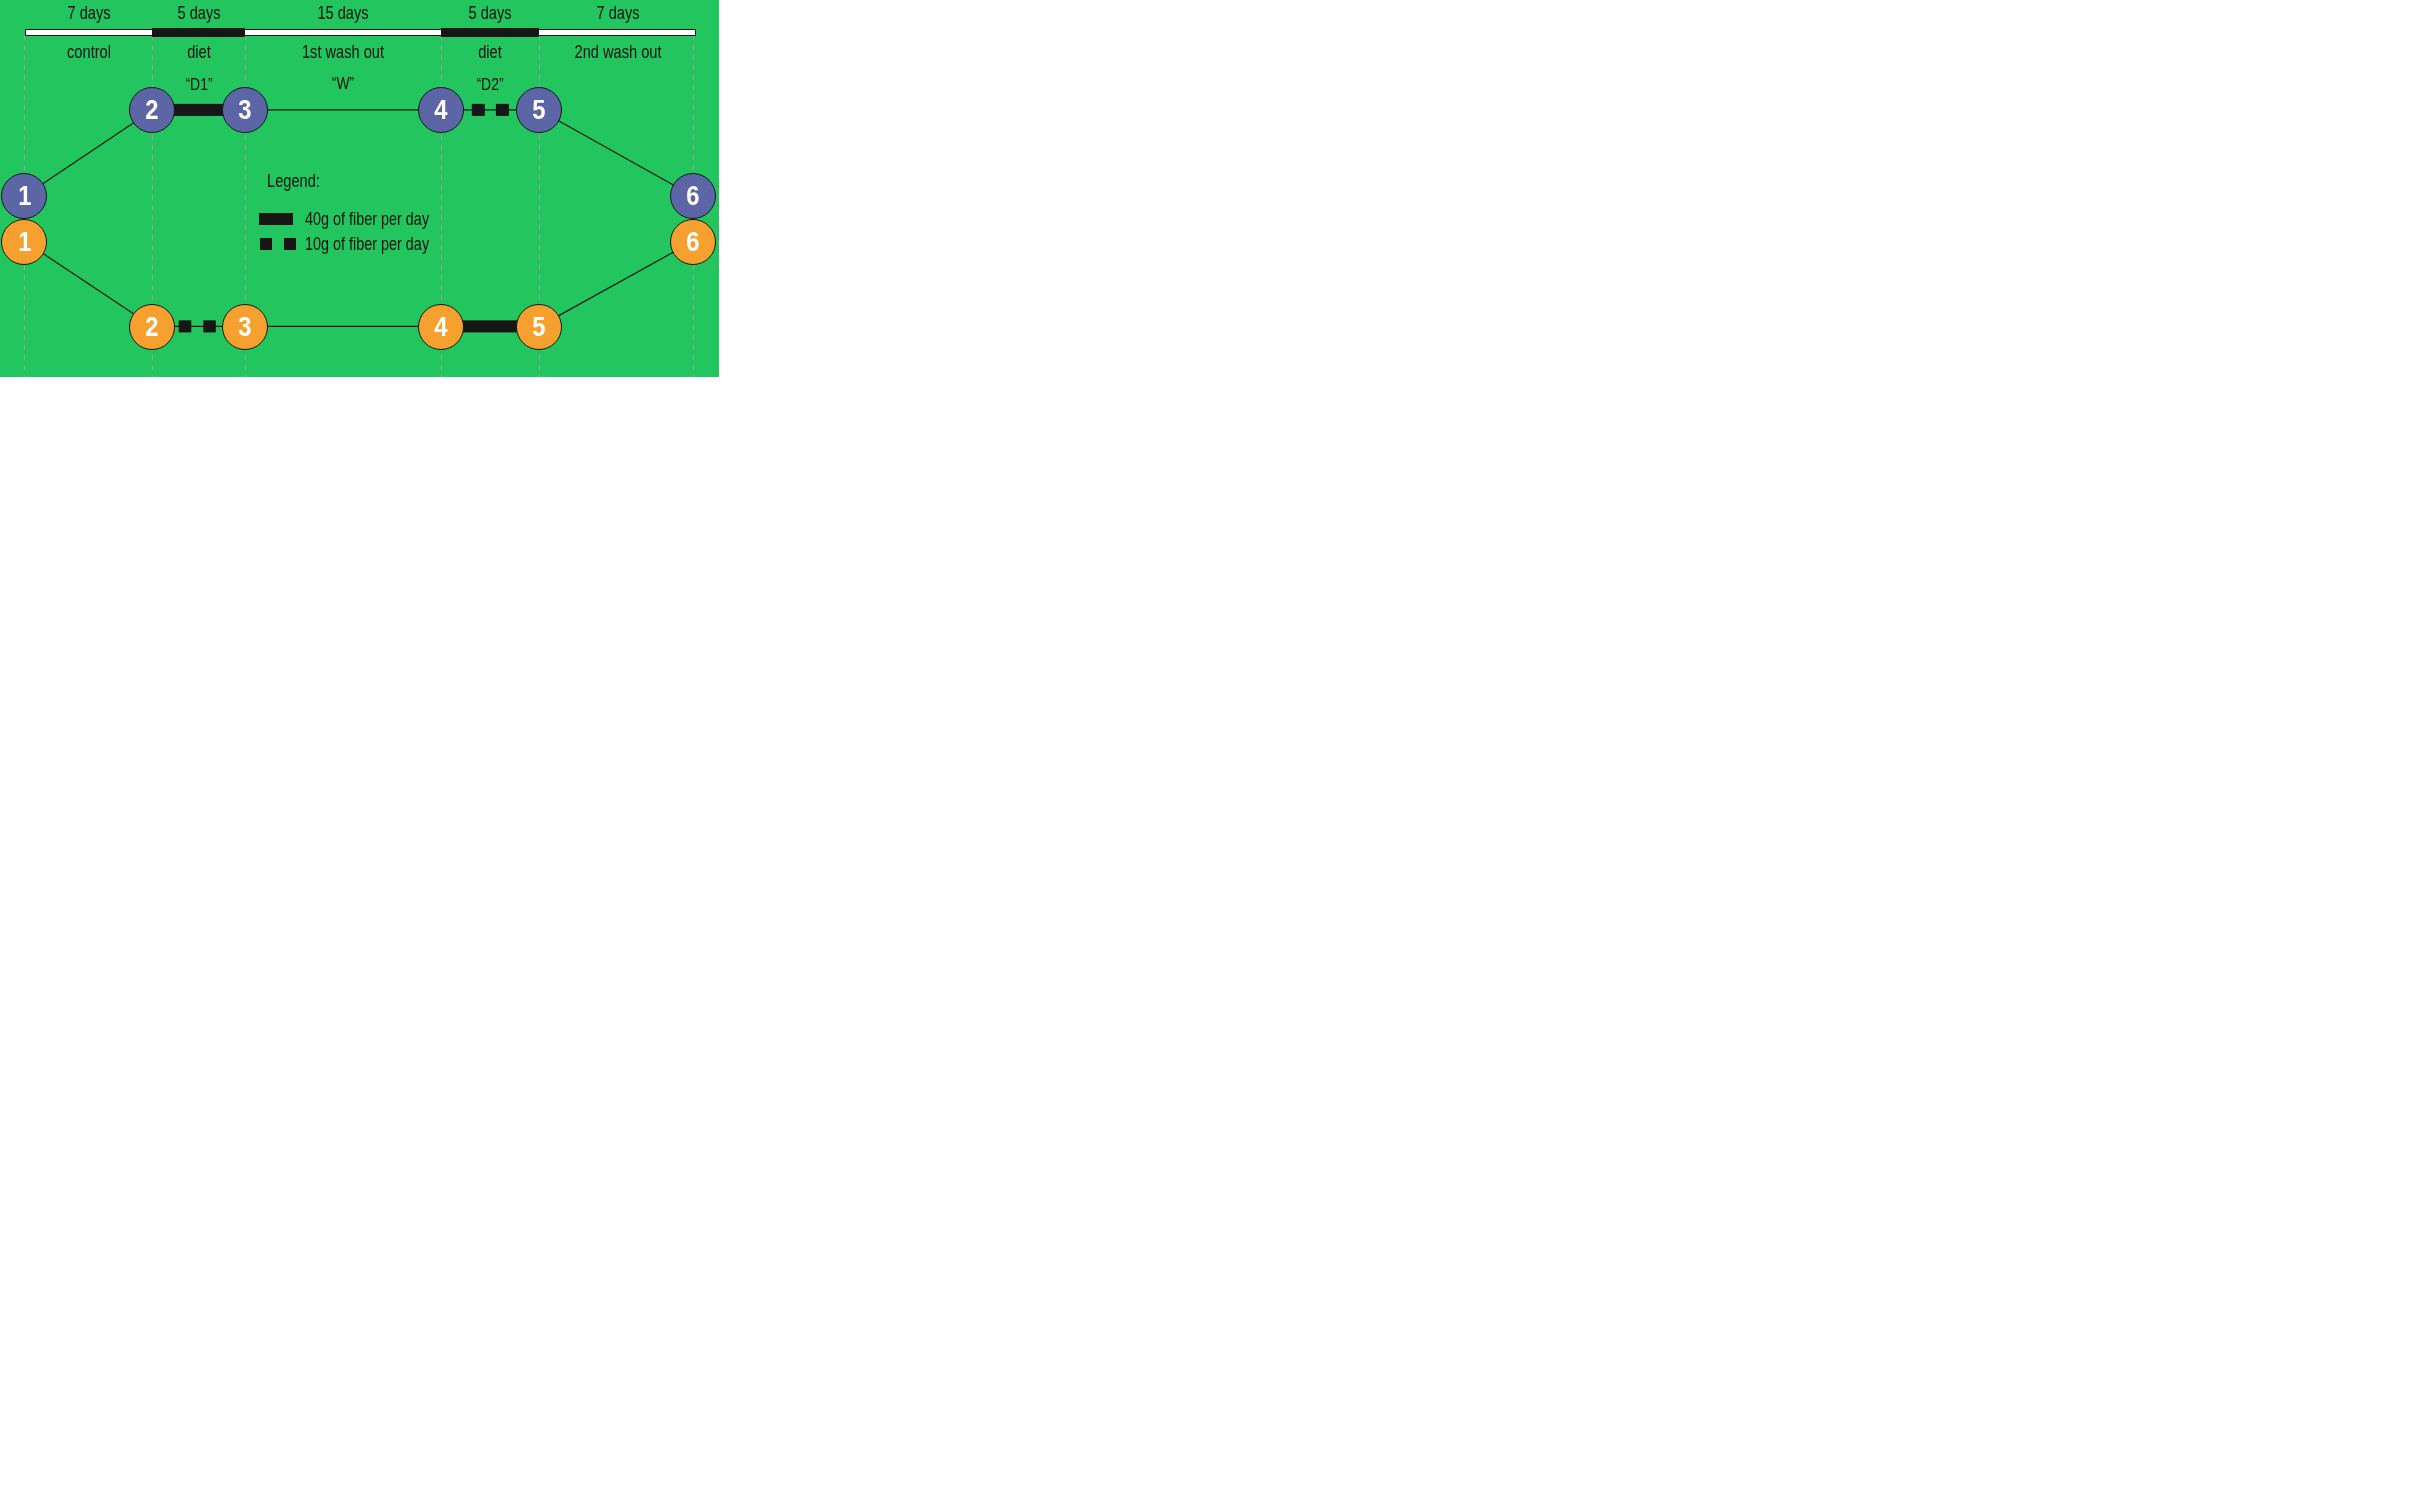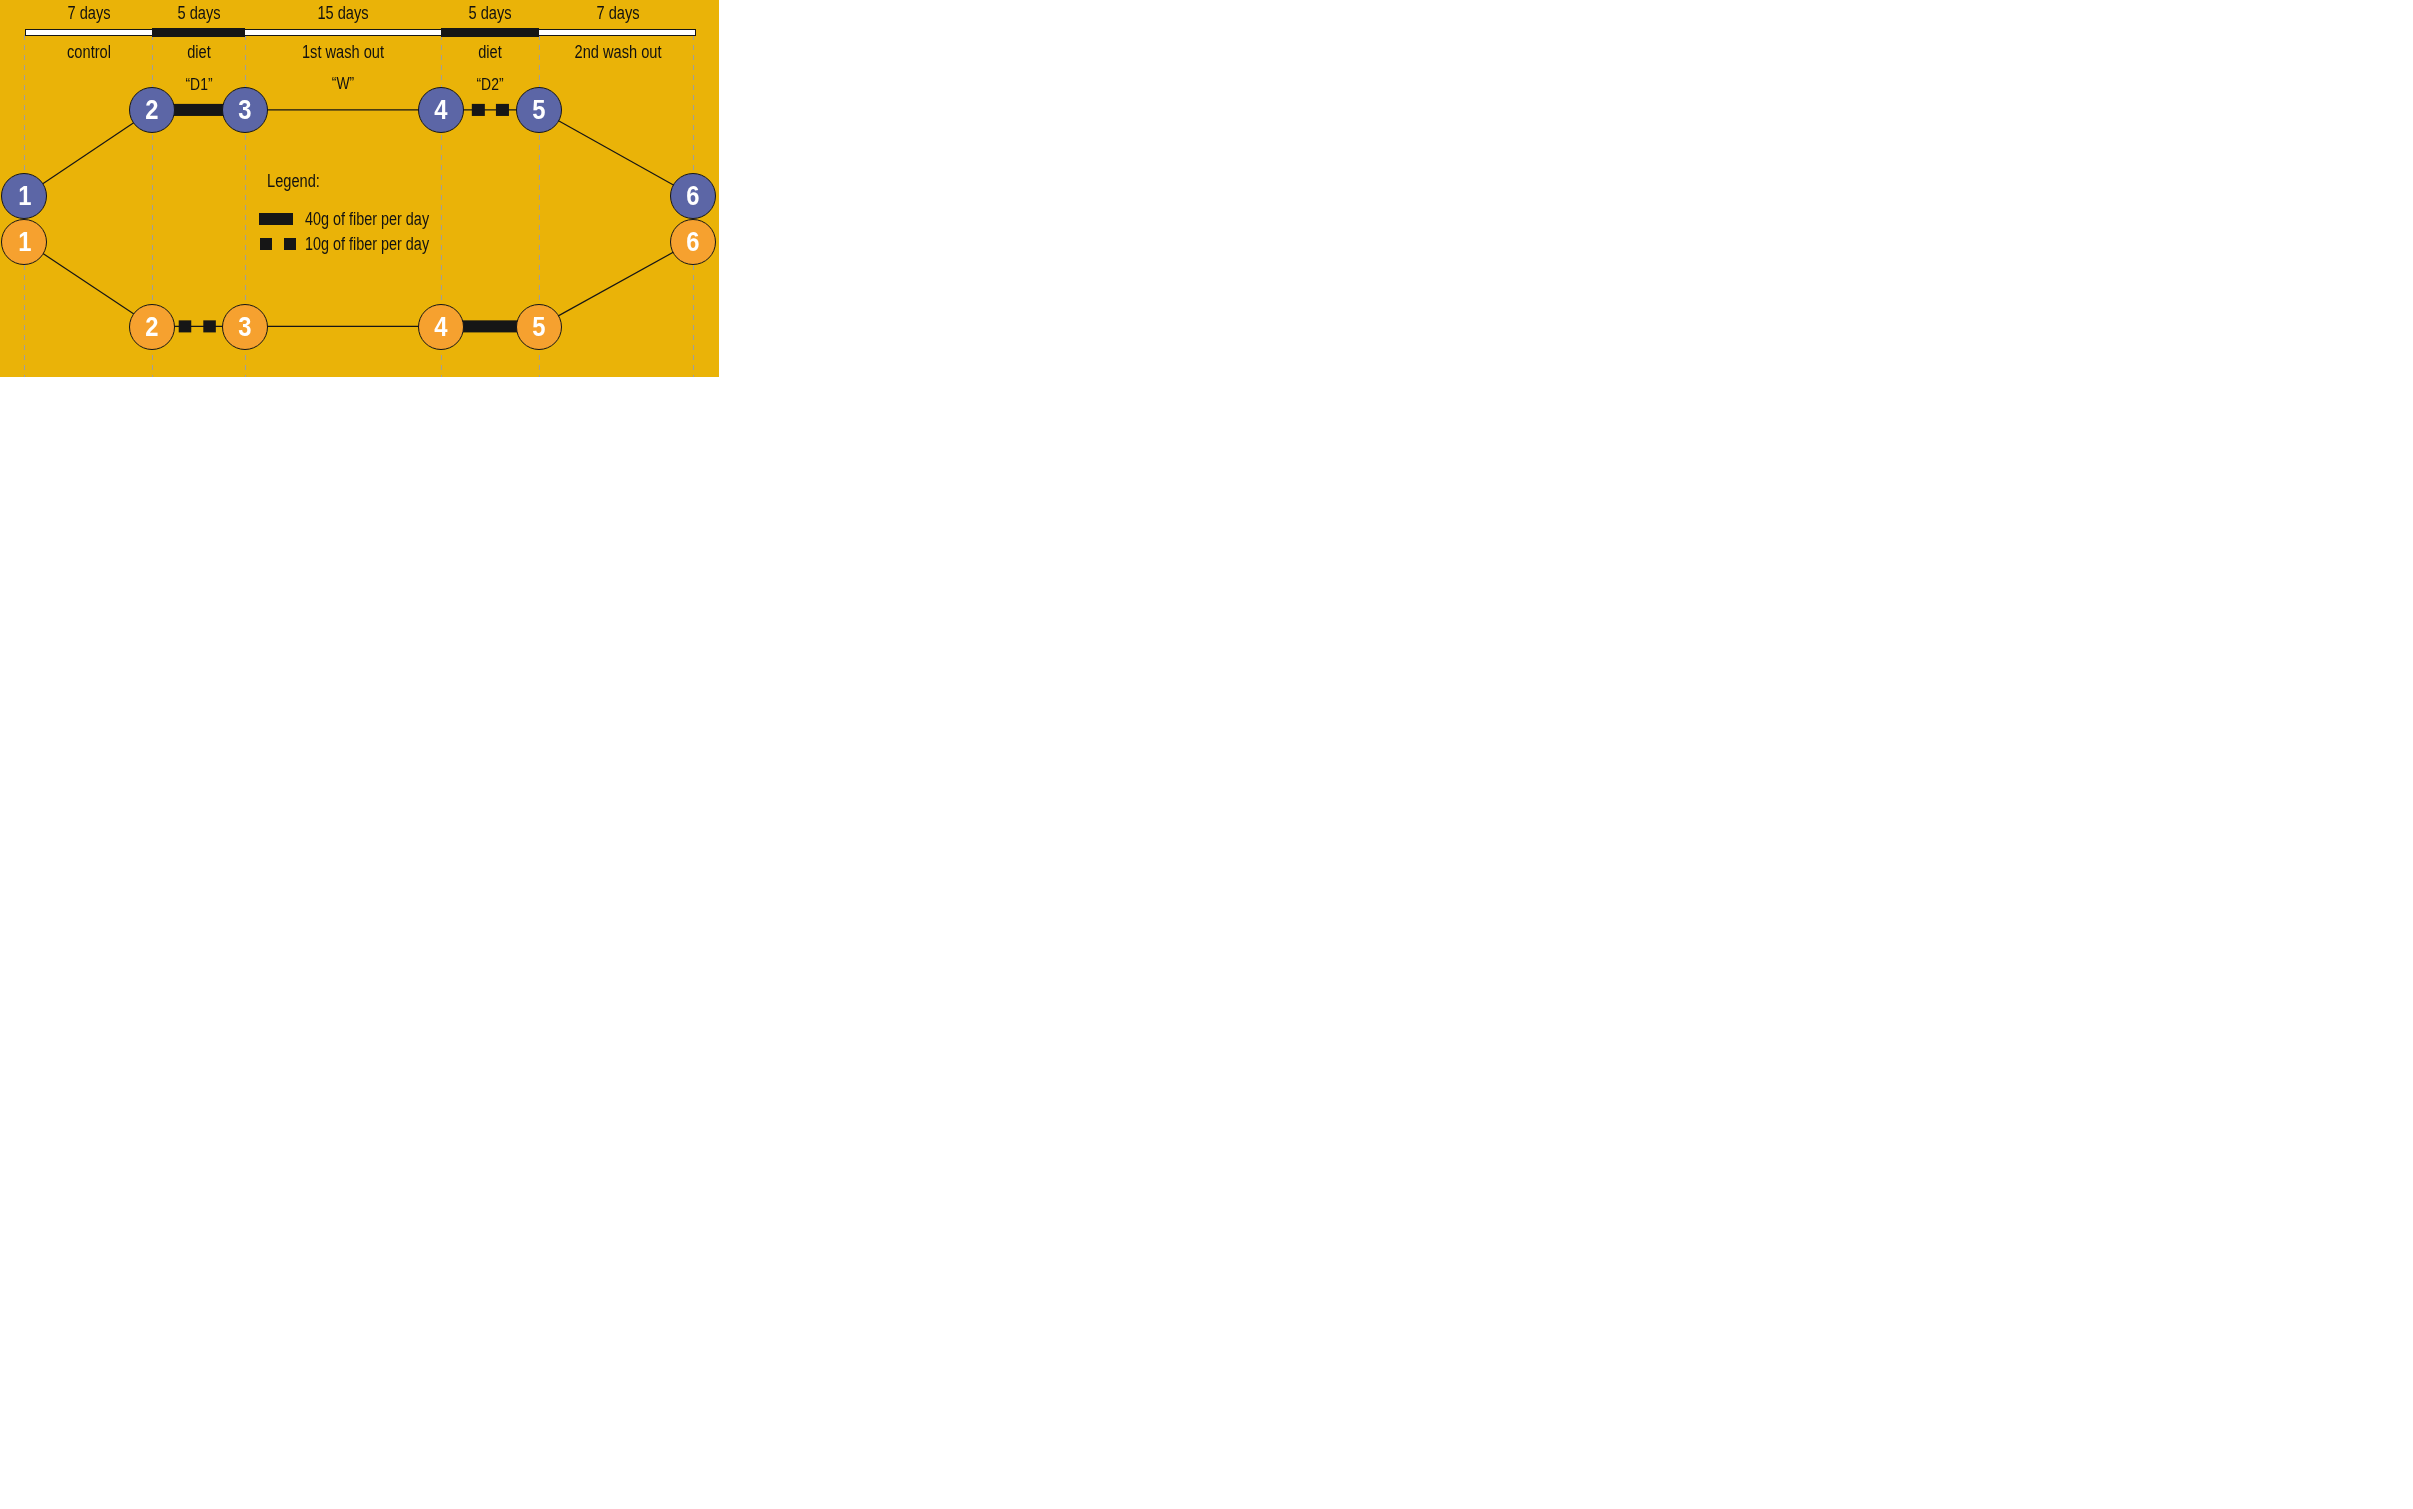--- a/index.html
+++ b/index.html
@@ -1,17 +1,17 @@
 <!DOCTYPE html>
 <html style="font-size:7.7px"><head>
 <meta charset="utf-8">
 <style>
   html,body{margin:0;padding:0;background:#ffffff;}
   .canvas{
-    position:relative;width:719px;height:377px;background:#eab308;
+    position:relative;width:719px;height:377px;background:#22c55e;
     font-family:"Liberation Sans",sans-serif;color:#111;overflow:hidden;
   }
   
   .guide{
     position:absolute;top:35px;bottom:0;width:1.4px;
     background:repeating-linear-gradient(to bottom,#9e9e9e 0 5.3px,transparent 5.3px 10px);
   }
   
   .timeline{
     position:absolute;left:24.6px;top:28.5px;width:671px;height:7.2px;

